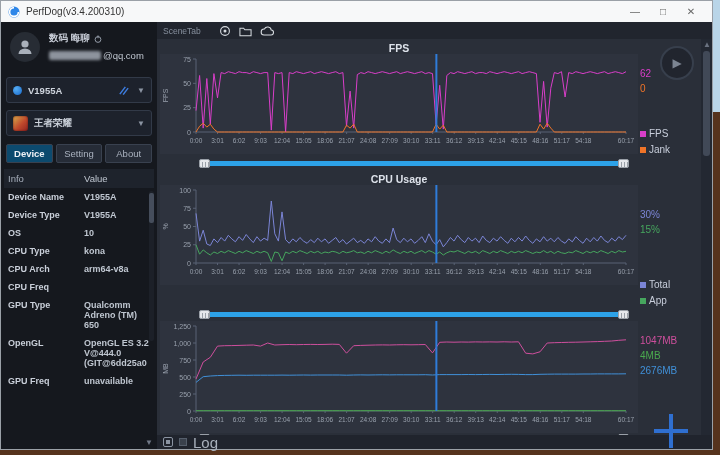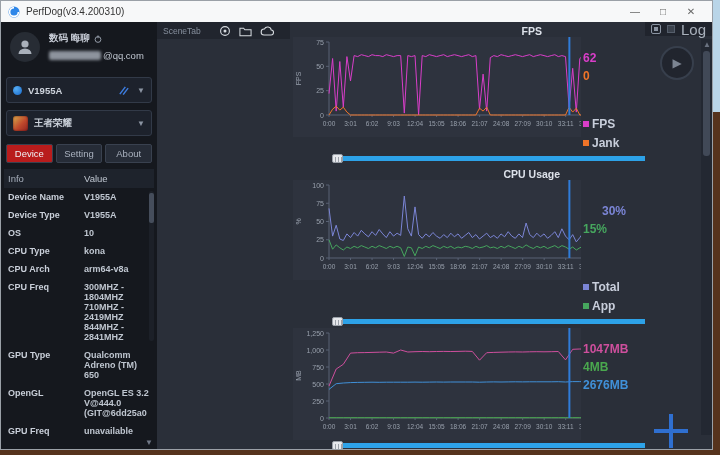--- a/index.html
+++ b/index.html
@@ -28,42 +28,42 @@
   .select-box{height:24px;margin:7px 2px 0 2px;background:#1d222c;border:1px solid #323a48;border-radius:3px;
               display:flex;align-items:center;gap:6px;padding:0 6px;font-size:9.5px;color:#ced4dd;font-weight:bold}
   .android-dot{width:9px;height:9px;border-radius:50%;background:radial-gradient(circle at 35% 30%,#56aef5,#1768c9)}
   .game-tile{width:15px;height:15px;border-radius:3px;background:linear-gradient(135deg,#d8ae4c 0%,#c0492c 55%,#8f2420 100%);
              box-shadow:inset 0 0 2px #5c1210}
   .caret{margin-left:auto;color:#8b94a2;font-size:8px}
   .caret2{color:#8b94a2;font-size:8px}
   .tabs-row{display:flex;gap:3px;margin:8px 2px 0 2px}
   .tab{flex:1;text-align:center;font-size:9.5px;padding:3px 0;border:1px solid #39414f;border-radius:2px;
        background:#262c37;color:#aab2bf}
-  .tab.active{background:#b91c1c;color:#eef1f5;font-weight:normal}
+  .tab.active{background:#0c4a6e;color:#eef1f5;font-weight:bold}
   .info-table{margin-top:6px;flex:1;min-height:0;position:relative;font-size:9px}
   .thead{display:flex;background:#1e232c;color:#a6aebb;padding:4px 4px;font-size:9.5px}
   .trow{display:flex;padding:4px 4px;color:#c9cfd9;font-weight:bold}
   .tcell.label{width:76px;flex:0 0 76px}
   .tcell.value{flex:1;color:#bfc6d0;word-wrap:break-word;min-width:0}
   .side-scroll{position:absolute;right:0;top:22px;width:5px;height:150px;background:#1c2028;border-radius:2px}
   .side-thumb{position:absolute;top:2px;left:0;width:5px;height:30px;background:#454d5b;border-radius:2px}
   .side-down-arrow{position:absolute;right:1px;bottom:2px;color:#707886;font-size:8px}
   
-  .main{flex:1;min-width:0;background:#2a2f39;display:flex;flex-direction:row;position:relative}
+  .main{flex:1;min-width:0;background:#2a2f39;display:flex;flex-direction:column;position:relative}
   .scene-row{height:17px;flex:0 0 17px;display:flex;align-items:center;background:#21252e}
   .scene-tab-text{font-size:8.5px;color:#87909e;padding:0 8px 0 6px;white-space:nowrap}
   .scene-label-bar{flex:1;height:15px;display:flex;align-items:center;justify-content:center;
                    color:#f2e9e9;font-size:9px}
   .scene-icons{display:flex;gap:8px;padding:0 16px 0 10px}
   .scene-icons svg{display:block}
   .charts{flex:1;display:flex;flex-direction:column;padding-left:3px;overflow:hidden}
   .chart-block{position:relative}
   .chart-title{text-align:center;width:478px;font-size:10.5px;font-weight:bold;color:#dde2ea;padding:3px 0 0 0}
   .chart-row{display:flex}
-  .chart-side{width:62px;flex:0 0 62px;font-size:12px;font-weight:bold;line-height:1.5;padding-left:2px}
+  .chart-side{width:62px;flex:0 0 62px;font-size:10px;font-weight:normal;line-height:1.5;padding-left:2px}
   .side-vals{display:flex;flex-direction:column}
   .legend-item{display:flex;align-items:center;gap:3px;margin:1px 0;color:#c8cedb}
   .swatch{width:6px;height:6px;flex:0 0 6px}
   .slider{position:relative;height:9px;width:430px;margin:1px 0 2px 39px}
   .slider-track{position:absolute;left:5px;right:5px;top:2px;height:5px;background:#2da2e8;border-radius:2px}
   .slider-handle{position:absolute;top:0;width:11px;height:9px;background:#e6e8ec;border:1px solid #9aa0a8;
     border-radius:2px;box-sizing:border-box;
     background-image:repeating-linear-gradient(90deg,#9aa0a8 0 1px,transparent 1px 3px);
     background-size:7px 5px;background-position:2px 2px;background-repeat:no-repeat}
   .slider-handle.left{left:0}.slider-handle.right{right:0}
@@ -172,21 +172,20 @@
             <div class="trow">
               <span class="tcell label">CPU Type</span>
               <span class="tcell value">kona</span>
             </div>
             <div class="trow">
               <span class="tcell label">CPU Arch</span>
               <span class="tcell value">arm64-v8a</span>
             </div>
             <div class="trow">
               <span class="tcell label">CPU Freq</span>
-              <span class="tcell value">300MHZ - 1804MHZ 710MHZ - 2419MHZ 844MHZ - 2841MHZ</span>
             </div>
             <div class="trow">
               <span class="tcell label">GPU Type</span>
               <span class="tcell value">Qualcomm Adreno (TM) 650</span>
             </div>
             <div class="trow">
               <span class="tcell label">OpenGL</span>
               <span class="tcell value">OpenGL ES 3.2 V@444.0 (GIT@6dd25a0</span>
             </div>
             <div class="trow">
@@ -362,21 +361,21 @@
                 <text x="423.3209842410838" y="89" text-anchor="middle" fill="#98a0ac" font-size="6.5">54:18</text>
                 <line x1="466" y1="78" x2="466" y2="80" stroke="#596274"></line>
                 <text x="466" y="89" text-anchor="middle" fill="#98a0ac" font-size="6.5">60:17</text>
                 <text fill="#98a0ac" font-size="7" text-anchor="middle" transform="translate(8 41.5) rotate(-90)">%</text>
                 <polyline points="36.0,28.4 39.6,56.1 43.2,45.2 46.8,59.0 50.3,60.5 53.9,53.9 57.5,57.6 61.1,52.5 64.7,56.1 68.3,50.3 71.8,53.9 75.4,56.8 79.0,51.7 82.6,55.4 86.2,49.5 89.8,53.9 93.3,57.6 96.9,51.7 100.5,56.1 104.1,53.2 107.7,55.4 111.3,16.0 114.8,48.8 118.4,56.1 122.0,26.9 125.6,54.6 129.2,58.3 132.8,53.9 136.3,56.8 139.9,52.5 143.5,56.1 147.1,58.3 150.7,54.6 154.3,57.6 157.8,53.2 161.4,56.8 165.0,53.9 168.6,58.3 172.2,55.4 175.8,52.5 179.3,57.6 182.9,54.6 186.5,59.0 190.1,56.1 193.7,53.2 197.3,57.6 200.8,55.4 204.4,58.3 208.0,53.9 211.6,56.8 215.2,51.7 218.8,56.1 222.3,58.3 225.9,53.9 229.5,57.6 233.1,43.0 236.7,54.6 240.3,57.6 243.8,53.2 247.4,56.8 251.0,53.9 254.6,58.3 258.2,55.4 261.8,51.7 265.3,57.6 268.9,48.8 272.5,56.1 276.1,59.8 279.7,54.6 283.3,61.9 286.8,57.6 290.4,52.5 294.0,56.1 297.6,50.3 301.2,54.6 304.8,57.6 308.3,52.5 311.9,56.1 315.5,53.2 319.1,57.6 322.7,51.0 326.3,55.4 329.8,57.6 333.4,53.2 337.0,56.1 340.6,51.7 344.2,55.4 347.8,58.3 351.3,53.2 354.9,56.8 358.5,52.5 362.1,56.1 365.7,51.0 369.3,55.4 372.8,58.3 376.4,53.9 380.0,56.8 383.6,51.7 387.2,56.1 390.8,53.2 394.3,56.8 397.9,52.5 401.5,56.1 405.1,58.3 408.7,53.9 412.3,56.8 415.8,51.7 419.4,55.4 423.0,58.3 426.6,53.2 430.2,56.8 433.8,52.5 437.3,56.1 440.9,51.0 444.5,55.4 448.1,57.6 451.7,53.2 455.3,56.1 458.8,51.7 462.4,54.6 466.0,50.3" fill="none" stroke="#7b85d6" stroke-width="1" stroke-linejoin="round"></polyline>
                 <polyline points="36.0,59.8 39.6,69.2 43.2,64.9 46.8,67.8 50.3,70.0 53.9,67.0 57.5,68.5 61.1,66.3 64.7,67.8 68.3,65.6 71.8,67.0 75.4,68.5 79.0,66.3 82.6,67.8 86.2,65.6 89.8,67.0 93.3,68.5 96.9,66.3 100.5,67.8 104.1,66.3 107.7,67.8 111.3,76.5 114.8,67.0 118.4,67.8 122.0,75.8 125.6,67.0 129.2,68.5 132.8,66.3 136.3,67.8 139.9,65.6 143.5,67.0 147.1,68.5 150.7,66.3 154.3,67.8 157.8,66.3 161.4,68.5 165.0,67.0 168.6,67.8 172.2,66.3 175.8,67.0 179.3,68.5 182.9,66.3 186.5,67.8 190.1,67.0 193.7,65.6 197.3,67.8 200.8,67.0 204.4,68.5 208.0,66.3 211.6,67.8 215.2,65.6 218.8,67.0 222.3,68.5 225.9,66.3 229.5,67.8 233.1,64.9 236.7,67.0 240.3,68.5 243.8,66.3 247.4,67.8 251.0,66.3 254.6,68.5 258.2,67.0 261.8,65.6 265.3,67.8 268.9,65.6 272.5,67.0 276.1,69.2 279.7,67.0 283.3,70.0 286.8,67.8 290.4,66.3 294.0,67.0 297.6,65.6 301.2,67.0 304.8,68.5 308.3,66.3 311.9,67.8 315.5,66.3 319.1,68.5 322.7,65.6 326.3,67.0 329.8,68.5 333.4,66.3 337.0,67.8 340.6,65.6 344.2,67.0 347.8,68.5 351.3,66.3 354.9,67.8 358.5,66.3 362.1,67.8 365.7,65.6 369.3,67.0 372.8,68.5 376.4,67.0 380.0,67.8 383.6,65.6 387.2,67.8 390.8,66.3 394.3,68.5 397.9,66.3 401.5,67.8 405.1,68.5 408.7,67.0 412.3,67.8 415.8,65.6 419.4,67.0 423.0,68.5 426.6,66.3 430.2,67.8 433.8,66.3 437.3,67.8 440.9,65.6 444.5,67.0 448.1,68.5 451.7,66.3 455.3,67.8 458.8,65.6 462.4,67.0 466.0,66.3" fill="none" stroke="#46a65e" stroke-width="1" stroke-linejoin="round"></polyline>
                 <line x1="276.37" y1="0" x2="276.37" y2="78" stroke="#2f7cd9" stroke-width="2"></line>
               </svg>
             <div class="chart-side" style="padding-top:22px">
               <div class="side-vals">
-                <span style="color: rgb(123, 133, 214); text-align: center;">30%</span>
+                <span style="color: rgb(123, 133, 214);">30%</span>
                 <span style="color: rgb(70, 166, 94);">15%</span>
               </div>
               <div class="legend" style="margin-top:40px">
                 <div class="legend-item">
                   <span class="swatch" style="background: rgb(123, 133, 214);"></span>
                   <span>Total</span>
                 </div>
                 <div class="legend-item">
                   <span class="swatch" style="background: rgb(70, 166, 94);"></span>
                   <span>App</span>

